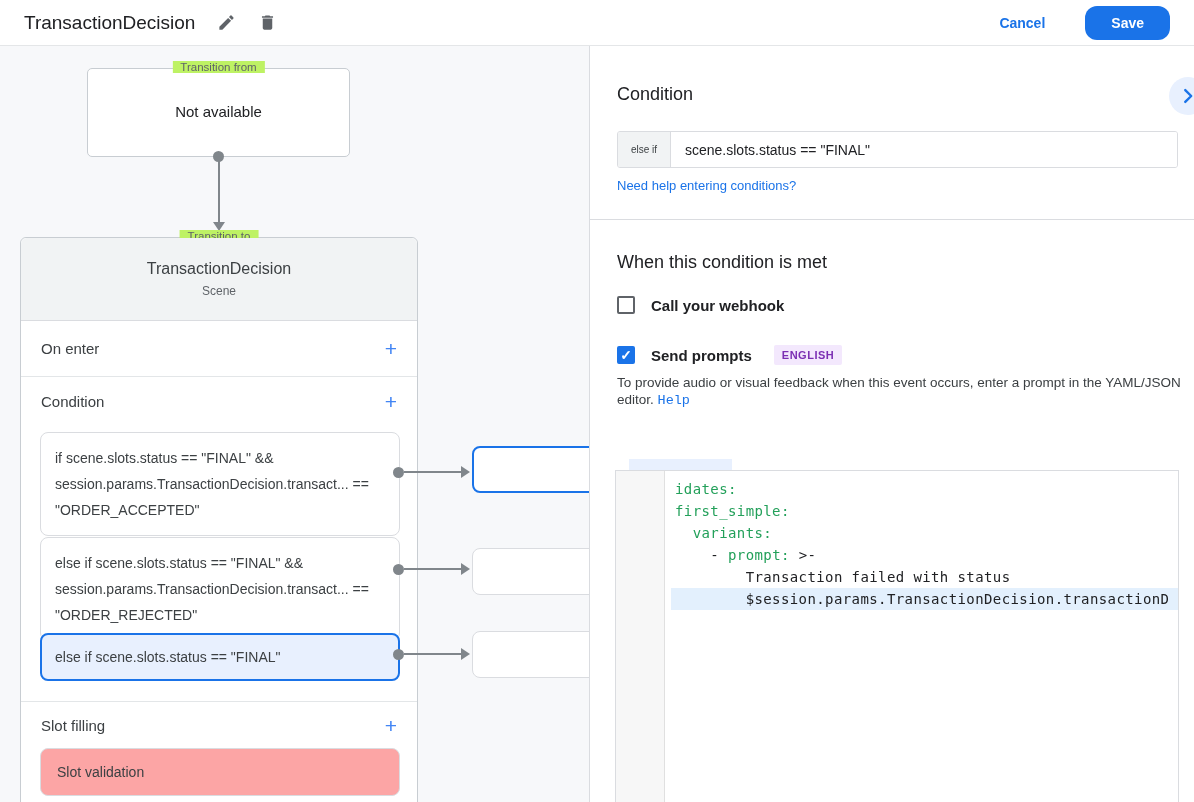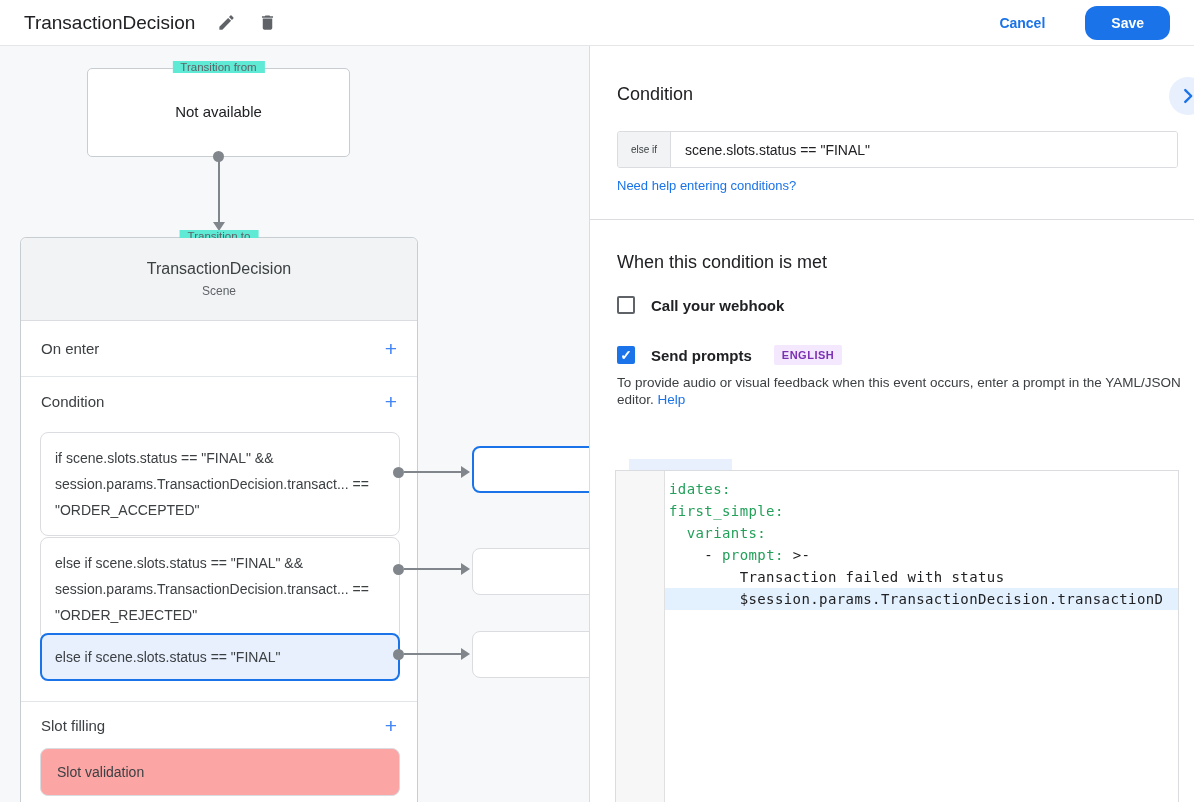--- a/index.html
+++ b/index.html
@@ -16,21 +16,21 @@
   .cancel-btn { background:none; border:none; color:#1a73e8; font-size:14px; font-weight:700;
                 font-family:"Liberation Sans",sans-serif; cursor:pointer; margin-right:40px; }
   .save-btn { background:#1a73e8; color:#fff; border:none; border-radius:12px; height:34px; padding:0 26px;
               font-size:14px; font-weight:700; font-family:"Liberation Sans",sans-serif; cursor:pointer; }
 
   
   .canvas { position:absolute; left:0; top:46px; width:589px; height:756px; background:#f7f8fa; overflow:hidden; }
 
   .tf-box { position:absolute; left:87px; top:22px; width:263px; height:89px; background:#fff;
             border:1px solid #c8cdd2; border-radius:5px; }
-  .legend { position:absolute; top:-8px; left:50%; transform:translateX(-50%); background:#5eead4;
+  .legend { position:absolute; top:-8px; left:50%; transform:translateX(-50%); background:#bef264;
             padding:0 8px; font-size:11.5px; color:#5f6368; white-space:nowrap; }
   .tf-value { position:absolute; left:0; right:0; top:34px; text-align:center; font-size:15px; color:#202124; }
 
   .conn-dot { position:absolute; width:11px; height:11px; border-radius:50%; background:#80868b; }
   .conn-vline { position:absolute; width:2px; background:#80868b; }
   .arrow-down { position:absolute; width:0; height:0; border-left:6px solid transparent;
                 border-right:6px solid transparent; border-top:9px solid #80868b; }
   .conn-hline { position:absolute; height:2px; background:#80868b; }
   .arrow-right { position:absolute; width:0; height:0; border-top:6px solid transparent;
                  border-bottom:6px solid transparent; border-left:9px solid #80868b; }
@@ -89,21 +89,21 @@
   .desc { position:absolute; left:27px; top:328px; width:574px; font-size:13.5px; color:#3c4043; line-height:17px; }
 
   .tabs { position:absolute; left:39px; top:385px; display:flex;margin-top:28px; }
   .tab { width:103px; height:31px; display:flex; align-items:center; justify-content:center;
          font-size:13px; font-weight:700; color:#5f6368; cursor:pointer; }
   .tab.active { background:#e8f0fe; color:#1a73e8; }
 
   .editor { position:absolute; left:25px; top:424px; width:564px; height:340px;
             border:1px solid #dadce0; background:#fff; overflow:hidden;
             font-family:"DejaVu Sans Mono", monospace; font-size:14px; padding-top:7px; }
-  .ed-row { display:flex; height:22px; line-height:22px; }
+  .ed-row { display:flex; height:22px; line-height:22px;gap:6px; }
   .ed-gutter { width:49px; flex:none; background:#f7f7f7; border-right:1px solid #e0e0e0;
                display:flex; align-items:center; height:100%; }
   .ed-gutter-bg { position:absolute; left:0; top:0; bottom:0; width:49px; background:#f7f7f7;
                   border-right:1px solid #e0e0e0; }
   .fold { width:22px; text-align:center; color:#757575; font-size:10px; cursor:pointer; }
   .lnum { flex:1; text-align:right; padding-right:7px; color:#9aa0a6; font-size:13px; }
   .ed-code { flex:1; white-space:pre; color:#202124; letter-spacing:0.4px; padding-left:4px; }
   .ed-code.hl { background:#e3f0fd; }
   .tok-key { color:#23a05a; }
 </style>
@@ -216,21 +216,21 @@
     </div>
 
     <div class="check-row" style="top:299px;">
       <div class="checkbox checked">✓</div>
       <span class="check-label">Send prompts</span>
       <span class="lang-badge">ENGLISH</span>
     </div>
 
     <div class="desc">
       <span>To provide audio or visual feedback when this event occurs, enter a prompt in the YAML/JSON editor.</span>
-      <a class="link" style="font-size:13.5px;">Help</a>
+      <a class="link" style="font-size:13.5px;font-family:Liberation Mono, monospace;">Help</a>
     </div>
 
     <div class="tabs">
       <div class="tab active">YAML</div>
       <div class="tab">JSON</div>
     </div>
 
     <div class="editor">
       <div class="ed-gutter-bg"></div>
       <div class="ed-row">

